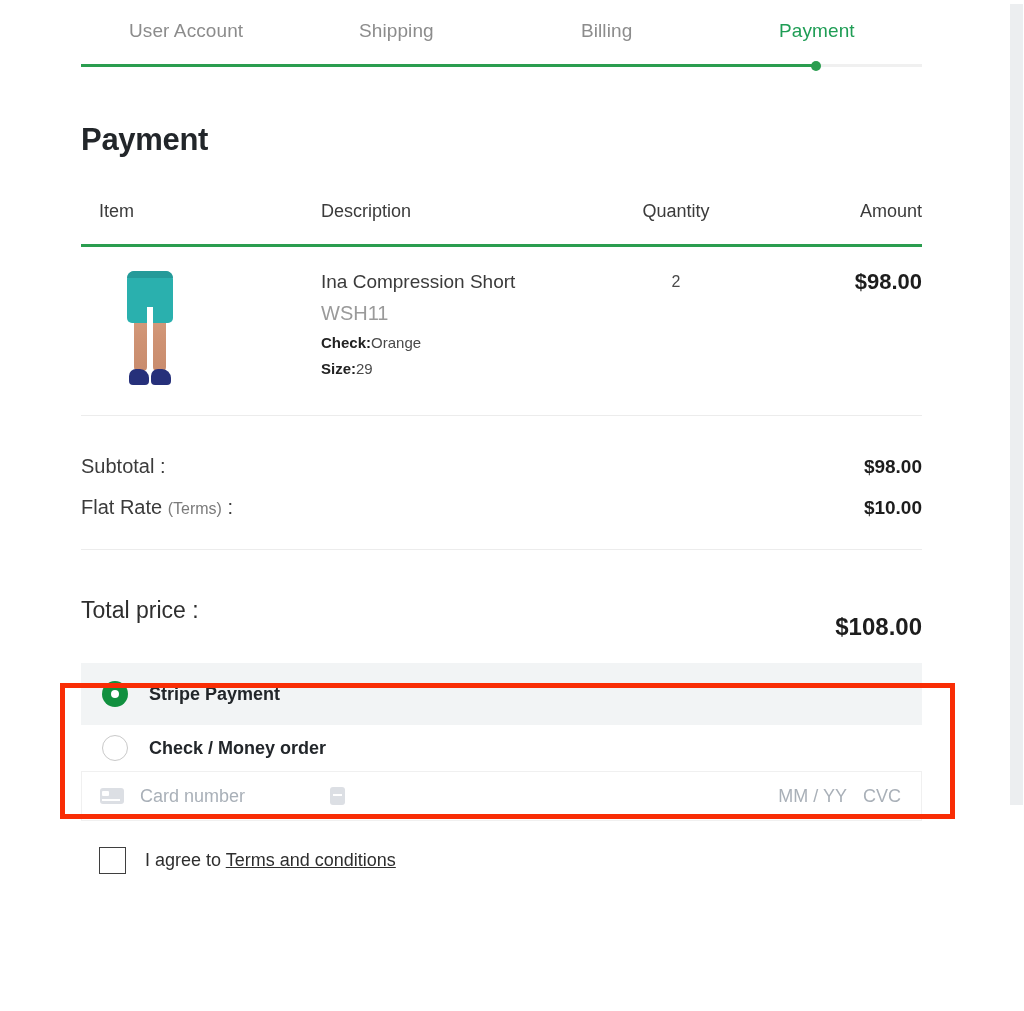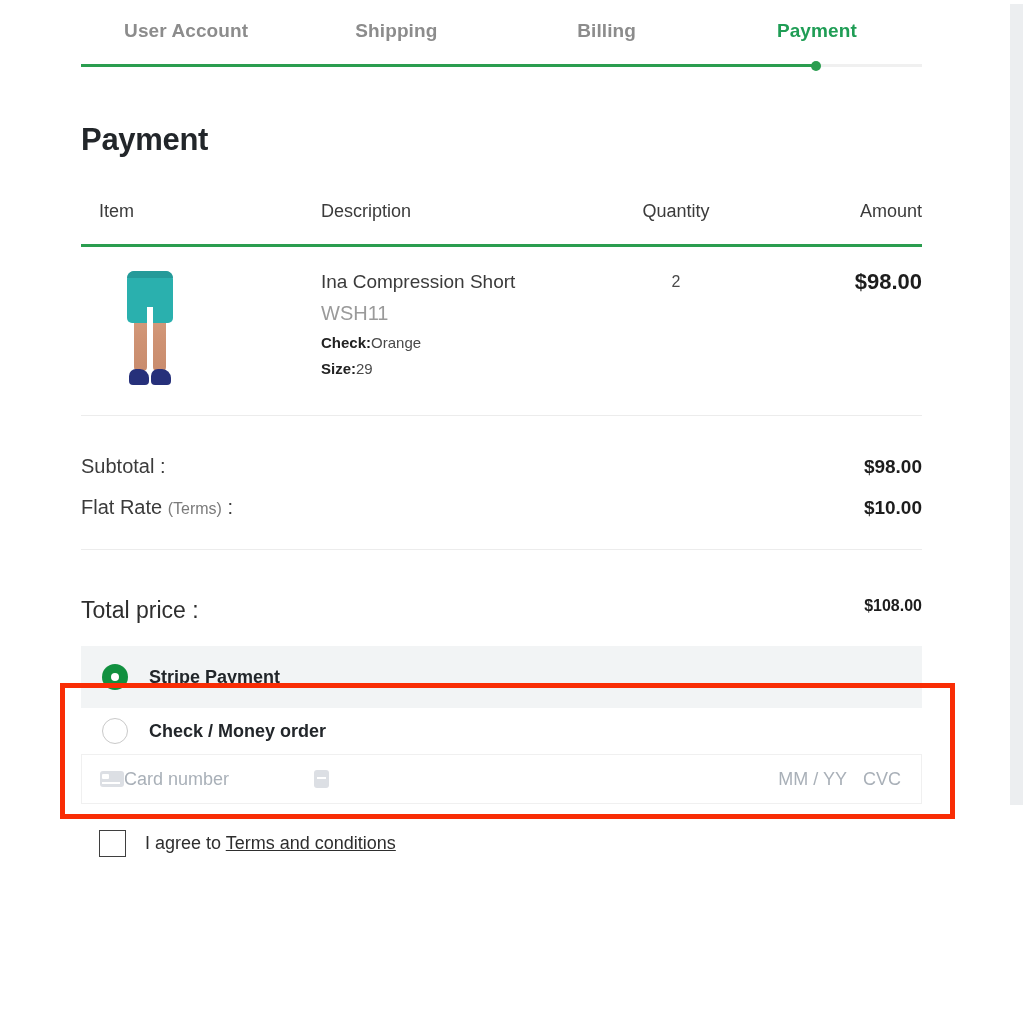--- a/index.html
+++ b/index.html
@@ -57,21 +57,20 @@
   
   .steps {
     position: relative;
     height: 70px;
     width: 841px;
   }
   .steps-labels {
     display: flex;
     height: 62px;
     align-items: center;
-    font-weight: bold;
   }
   .step-label {
     flex: 1 1 0;
     text-align: center;
     font-size: 19px;
     color: #8c8c8c;
     letter-spacing: .1px;
     cursor: pointer;
   }
   .step-label.active {
@@ -257,23 +256,24 @@
     display: flex;
     justify-content: space-between;
     align-items: flex-start;
     margin-top: 47px;
   }
   .grand-label {
     font-size: 23px;
     color: #2e2e2e;
   }
   .grand-value {
-    font-size: 16px;
+    font-size: 24px;
     font-weight: bold;
     color: #1d1d1d;
+    margin-top: 16px;
   }
 
   
   .methods { margin-top: 22px; width: 841px; }
 
   .method-row {
     display: flex;
     align-items: center;
     height: 46px;
     padding-left: 21px;
@@ -338,20 +338,21 @@
     border-radius: 1px;
   }
   .cc-icon:after {
     content: "";
     position: absolute;
     left: 2px; bottom: 3px;
     width: 18px; height: 2px;
     background: #ffffff;
   }
   .card-number-ph {
+    margin-left: 16px;
     font-size: 18px;
     color: #a9b0b8;
   }
   .brand-icon {
     margin-left: 85px;
     width: 15px;
     height: 18px;
     border-radius: 3px;
     background: #dcdfe4;
     position: relative;

